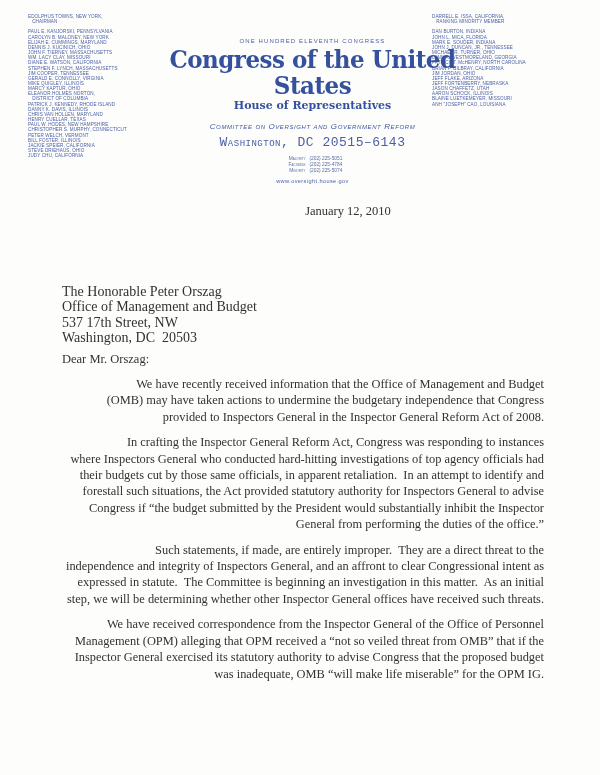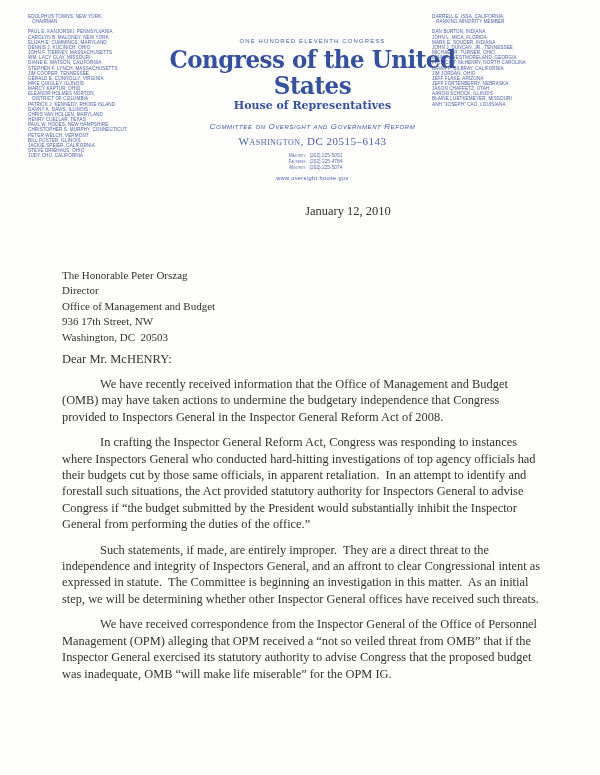--- a/index.html
+++ b/index.html
@@ -43,55 +43,55 @@
     font-family:"Liberation Sans", sans-serif;
     font-variant:small-caps;font-size:8px;letter-spacing:0.6px;color:#3f57a3;font-style:italic;
   }
   .lh-building{
     margin-top:4px;
     font-family:"Liberation Sans", sans-serif;
     font-variant:small-caps;font-size:7.4px;letter-spacing:0.5px;color:#4a5ea6;
   }
   .lh-city{
     margin-top:4px;
-    font-family:Liberation Serif, serif;
-    font-variant:small-caps;font-size:11px;letter-spacing:0.5px;color:#4a5ea6;
+    font-family:Liberation Mono, monospace;
+    font-variant:small-caps;font-size:13px;letter-spacing:0.5px;color:#4a5ea6;
   }
   .lh-contacts{
     margin-top:6px;display:flex;flex-direction:column;align-items:center;
     font-family:"Liberation Sans", sans-serif;
     font-variant:small-caps;font-size:4.8px;line-height:6px;color:#5b6dac;
   }
   .contact-row{display:flex;}
   .contact-label{width:44px;text-align:right;margin-right:4px;}
   .contact-value{width:54px;text-align:left;}
   .lh-website{
     margin-top:4px;
     font-family:"Liberation Sans", sans-serif;
     font-size:5.6px;letter-spacing:0.4px;color:#4a5ea6;
   }
   
   .date-line{
     position:absolute;top:204px;left:0;width:600px;
     text-align:center;font-size:12.5px;color:#343230;padding-left:48px;
   }
   .recipient{
-    position:absolute;left:62px;top:268px;
-    font-size:11px;line-height:15.4px;white-space:pre;
+    position:absolute;left:62px;top:284px;
+    font-size:14px;line-height:15.4px;white-space:pre;
   }
   .salutation{
     position:absolute;left:62px;top:352px;
     font-size:12.5px;
   }
   .body-text{
     position:absolute;left:62px;right:56px;top:376px;
     font-size:12.4px;line-height:16.4px;text-align:left;
   }
   .body-text p{
-    margin:0 0 9px 0;text-indent:38px;white-space:pre-wrap;
+    margin:0 0 9px 0;text-indent:38px;white-space:pre-wrap;text-align:right;
   }
 </style>
 </head>
 <body>
 
 <div class="page">
 
   <div class="roster roster-left"><div class="roster-line">EDOLPHUS TOWNS, NEW YORK,</div><div class="roster-line">   CHAIRMAN</div><div class="roster-line"></div><div class="roster-line">PAUL E. KANJORSKI, PENNSYLVANIA</div><div class="roster-line">CAROLYN B. MALONEY, NEW YORK</div><div class="roster-line">ELIJAH E. CUMMINGS, MARYLAND</div><div class="roster-line">DENNIS J. KUCINICH, OHIO</div><div class="roster-line">JOHN F. TIERNEY, MASSACHUSETTS</div><div class="roster-line">WM. LACY CLAY, MISSOURI</div><div class="roster-line">DIANE E. WATSON, CALIFORNIA</div><div class="roster-line">STEPHEN F. LYNCH, MASSACHUSETTS</div><div class="roster-line">JIM COOPER, TENNESSEE</div><div class="roster-line">GERALD E. CONNOLLY, VIRGINIA</div><div class="roster-line">MIKE QUIGLEY, ILLINOIS</div><div class="roster-line">MARCY KAPTUR, OHIO</div><div class="roster-line">ELEANOR HOLMES NORTON,</div><div class="roster-line">   DISTRICT OF COLUMBIA</div><div class="roster-line">PATRICK J. KENNEDY, RHODE ISLAND</div><div class="roster-line">DANNY K. DAVIS, ILLINOIS</div><div class="roster-line">CHRIS VAN HOLLEN, MARYLAND</div><div class="roster-line">HENRY CUELLAR, TEXAS</div><div class="roster-line">PAUL W. HODES, NEW HAMPSHIRE</div><div class="roster-line">CHRISTOPHER S. MURPHY, CONNECTICUT</div><div class="roster-line">PETER WELCH, VERMONT</div><div class="roster-line">BILL FOSTER, ILLINOIS</div><div class="roster-line">JACKIE SPEIER, CALIFORNIA</div><div class="roster-line">STEVE DRIEHAUS, OHIO</div><div class="roster-line">JUDY CHU, CALIFORNIA</div></div>
 
   <div class="roster roster-right"><div class="roster-line">DARRELL E. ISSA, CALIFORNIA,</div><div class="roster-line">   RANKING MINORITY MEMBER</div><div class="roster-line"></div><div class="roster-line">DAN BURTON, INDIANA</div><div class="roster-line">JOHN L. MICA, FLORIDA</div><div class="roster-line">MARK E. SOUDER, INDIANA</div><div class="roster-line">JOHN J. DUNCAN, JR., TENNESSEE</div><div class="roster-line">MICHAEL R. TURNER, OHIO</div><div class="roster-line">LYNN A. WESTMORELAND, GEORGIA</div><div class="roster-line">PATRICK T. McHENRY, NORTH CAROLINA</div><div class="roster-line">BRIAN P. BILBRAY, CALIFORNIA</div><div class="roster-line">JIM JORDAN, OHIO</div><div class="roster-line">JEFF FLAKE, ARIZONA</div><div class="roster-line">JEFF FORTENBERRY, NEBRASKA</div><div class="roster-line">JASON CHAFFETZ, UTAH</div><div class="roster-line">AARON SCHOCK, ILLINOIS</div><div class="roster-line">BLAINE LUETKEMEYER, MISSOURI</div><div class="roster-line">ANH "JOSEPH" CAO, LOUISIANA</div></div>
@@ -114,23 +114,23 @@
         <div class="contact-row">
         <span class="contact-label">Minority</span>
         <span class="contact-value">(202) 225-5074</span>
       </div>
       </div>
     <div class="lh-website">www.oversight.house.gov</div>
   </div>
 
   <div class="date-line">January 12, 2010</div>
 
-  <div class="recipient"><div class="recipient-line">The Honorable Peter Orszag</div><div class="recipient-line">Director</div><div class="recipient-line">Office of Management and Budget</div><div class="recipient-line">936 17th Street, NW</div><div class="recipient-line">Washington, DC  20503</div></div>
+  <div class="recipient"><div class="recipient-line">The Honorable Peter Orszag</div><div class="recipient-line">Office of Management and Budget</div><div class="recipient-line">537 17th Street, NW</div><div class="recipient-line">Washington, DC  20503</div></div>
 
-  <div class="salutation">Dear Mr. McHENRY:</div>
+  <div class="salutation">Dear Mr. Orszag:</div>
 
   <div class="body-text">
       <p>We have recently received information that the Office of Management and Budget (OMB) may have taken actions to undermine the budgetary independence that Congress provided to Inspectors General in the Inspector General Reform Act of 2008.</p>
       <p>In crafting the Inspector General Reform Act, Congress was responding to instances where Inspectors General who conducted hard-hitting investigations of top agency officials had their budgets cut by those same officials, in apparent retaliation.  In an attempt to identify and forestall such situations, the Act provided statutory authority for Inspectors General to advise Congress if “the budget submitted by the President would substantially inhibit the Inspector General from performing the duties of the office.”</p>
       <p>Such statements, if made, are entirely improper.  They are a direct threat to the independence and integrity of Inspectors General, and an affront to clear Congressional intent as expressed in statute.  The Committee is beginning an investigation in this matter.  As an initial step, we will be determining whether other Inspector General offices have received such threats.</p>
       <p>We have received correspondence from the Inspector General of the Office of Personnel Management (OPM) alleging that OPM received a “not so veiled threat from OMB” that if the Inspector General exercised its statutory authority to advise Congress that the proposed budget was inadequate, OMB “will make life miserable” for the OPM IG.</p>
     </div>
 
 </div>
 

